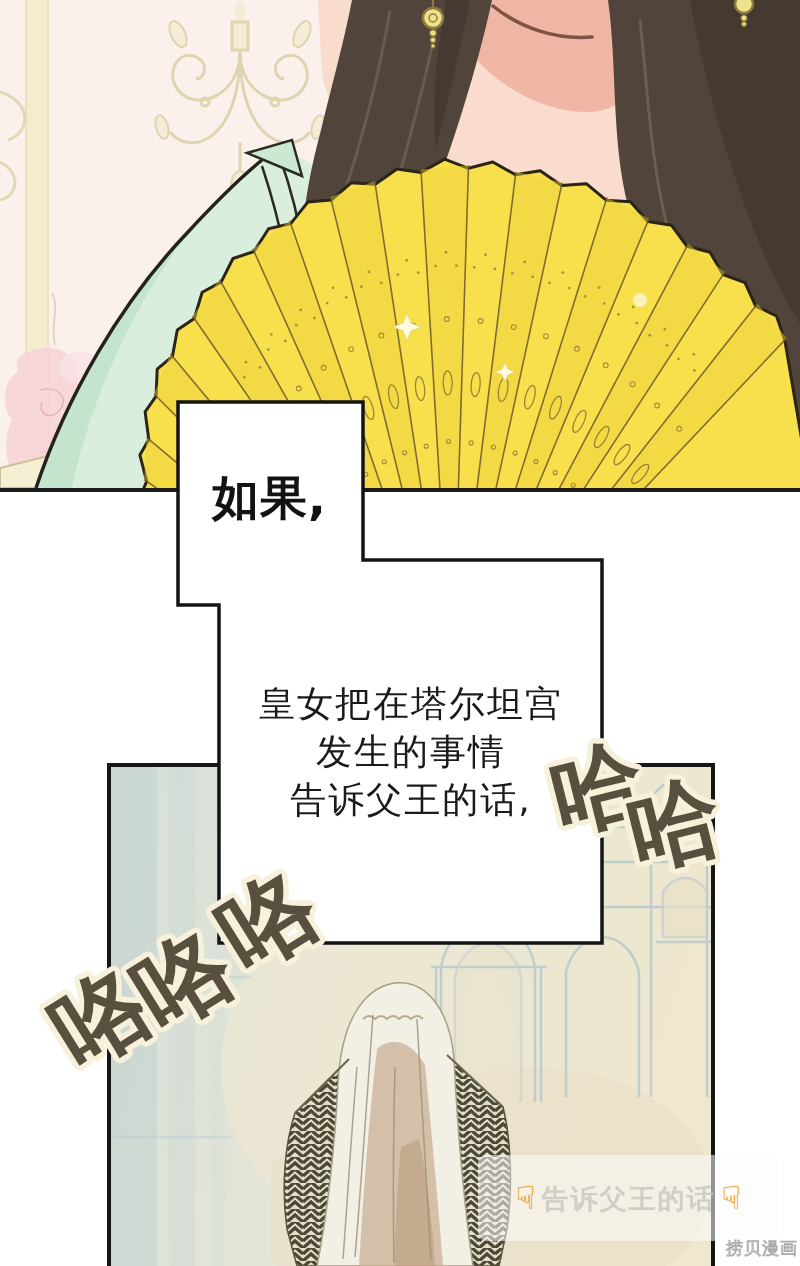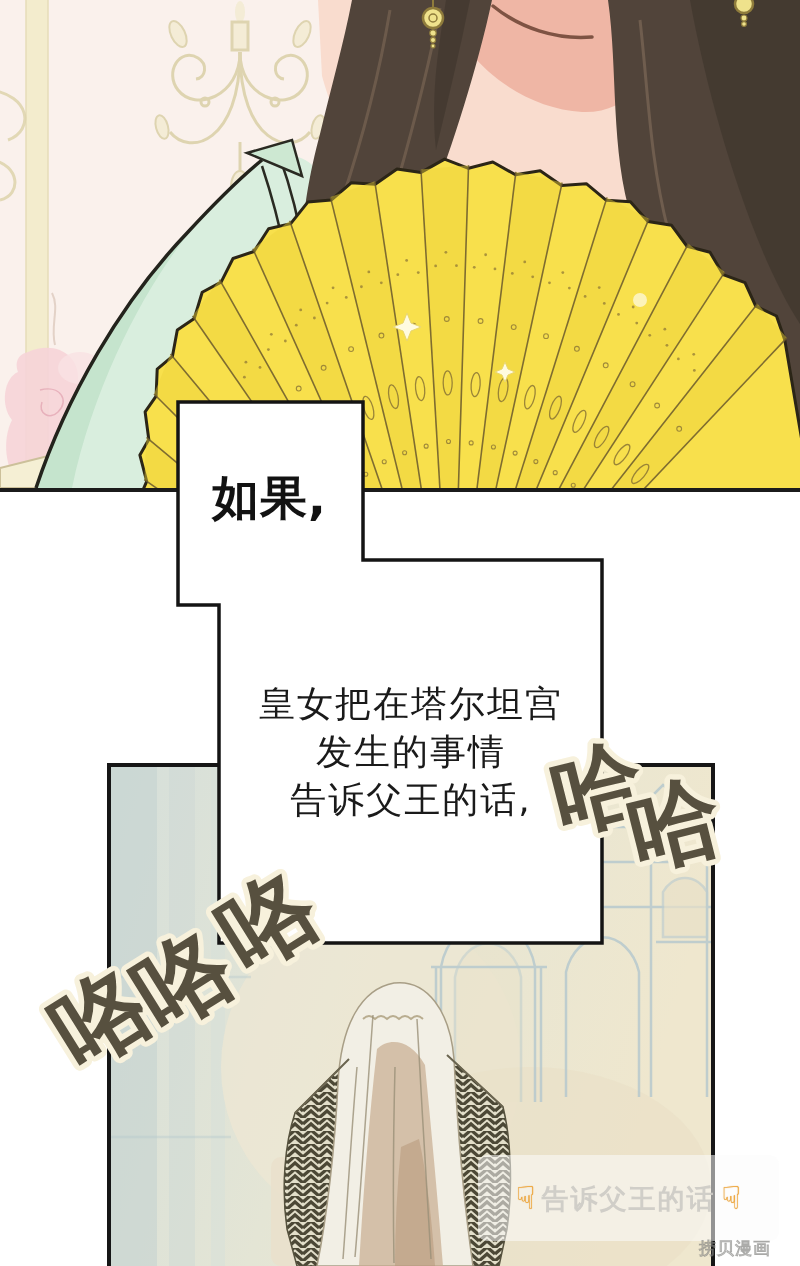--- a/index.html
+++ b/index.html
@@ -26,21 +26,21 @@
                 stroke-linejoin:round;text-anchor:middle;dominant-baseline:central;}
   
   .watermark{left:478px;top:1155px;width:301px;height:86px;z-index:6;border-radius:9px;
              background:rgba(252,252,252,0.55);display:flex;flex-direction:column;
              align-items:center;justify-content:center;}
   .wm-line1{display:flex;align-items:center;gap:6px;line-height:1;}
   .wm-hand{font-size:32px;color:#F2A93B;text-shadow:0 0 1px #D98A1E;}
   .wm-banner{font-size:27px;letter-spacing:2px;color:rgba(205,203,198,0.95);font-weight:700;}
   .wm-url{font-size:30px;letter-spacing:0;color:rgba(240,240,238,0.9);font-weight:400;
           margin-top:2px;line-height:1.1;}
-  .corner-credit{left:699px;top:1237px;z-index:6;font-size:17px;letter-spacing:1px;
+  .corner-credit{left:726px;top:1237px;z-index:6;font-size:17px;letter-spacing:1px;
                  color:rgba(170,170,168,0.35);-webkit-text-stroke:0.9px rgba(125,125,122,0.6);}
 </style>
 </head>
 <body>
 
 <div class="page">
 
   <div class="abs panel-top">
     <svg viewBox="0 0 800 488">
       <rect width="800" height="488" fill="#FAF1EC"></rect>

